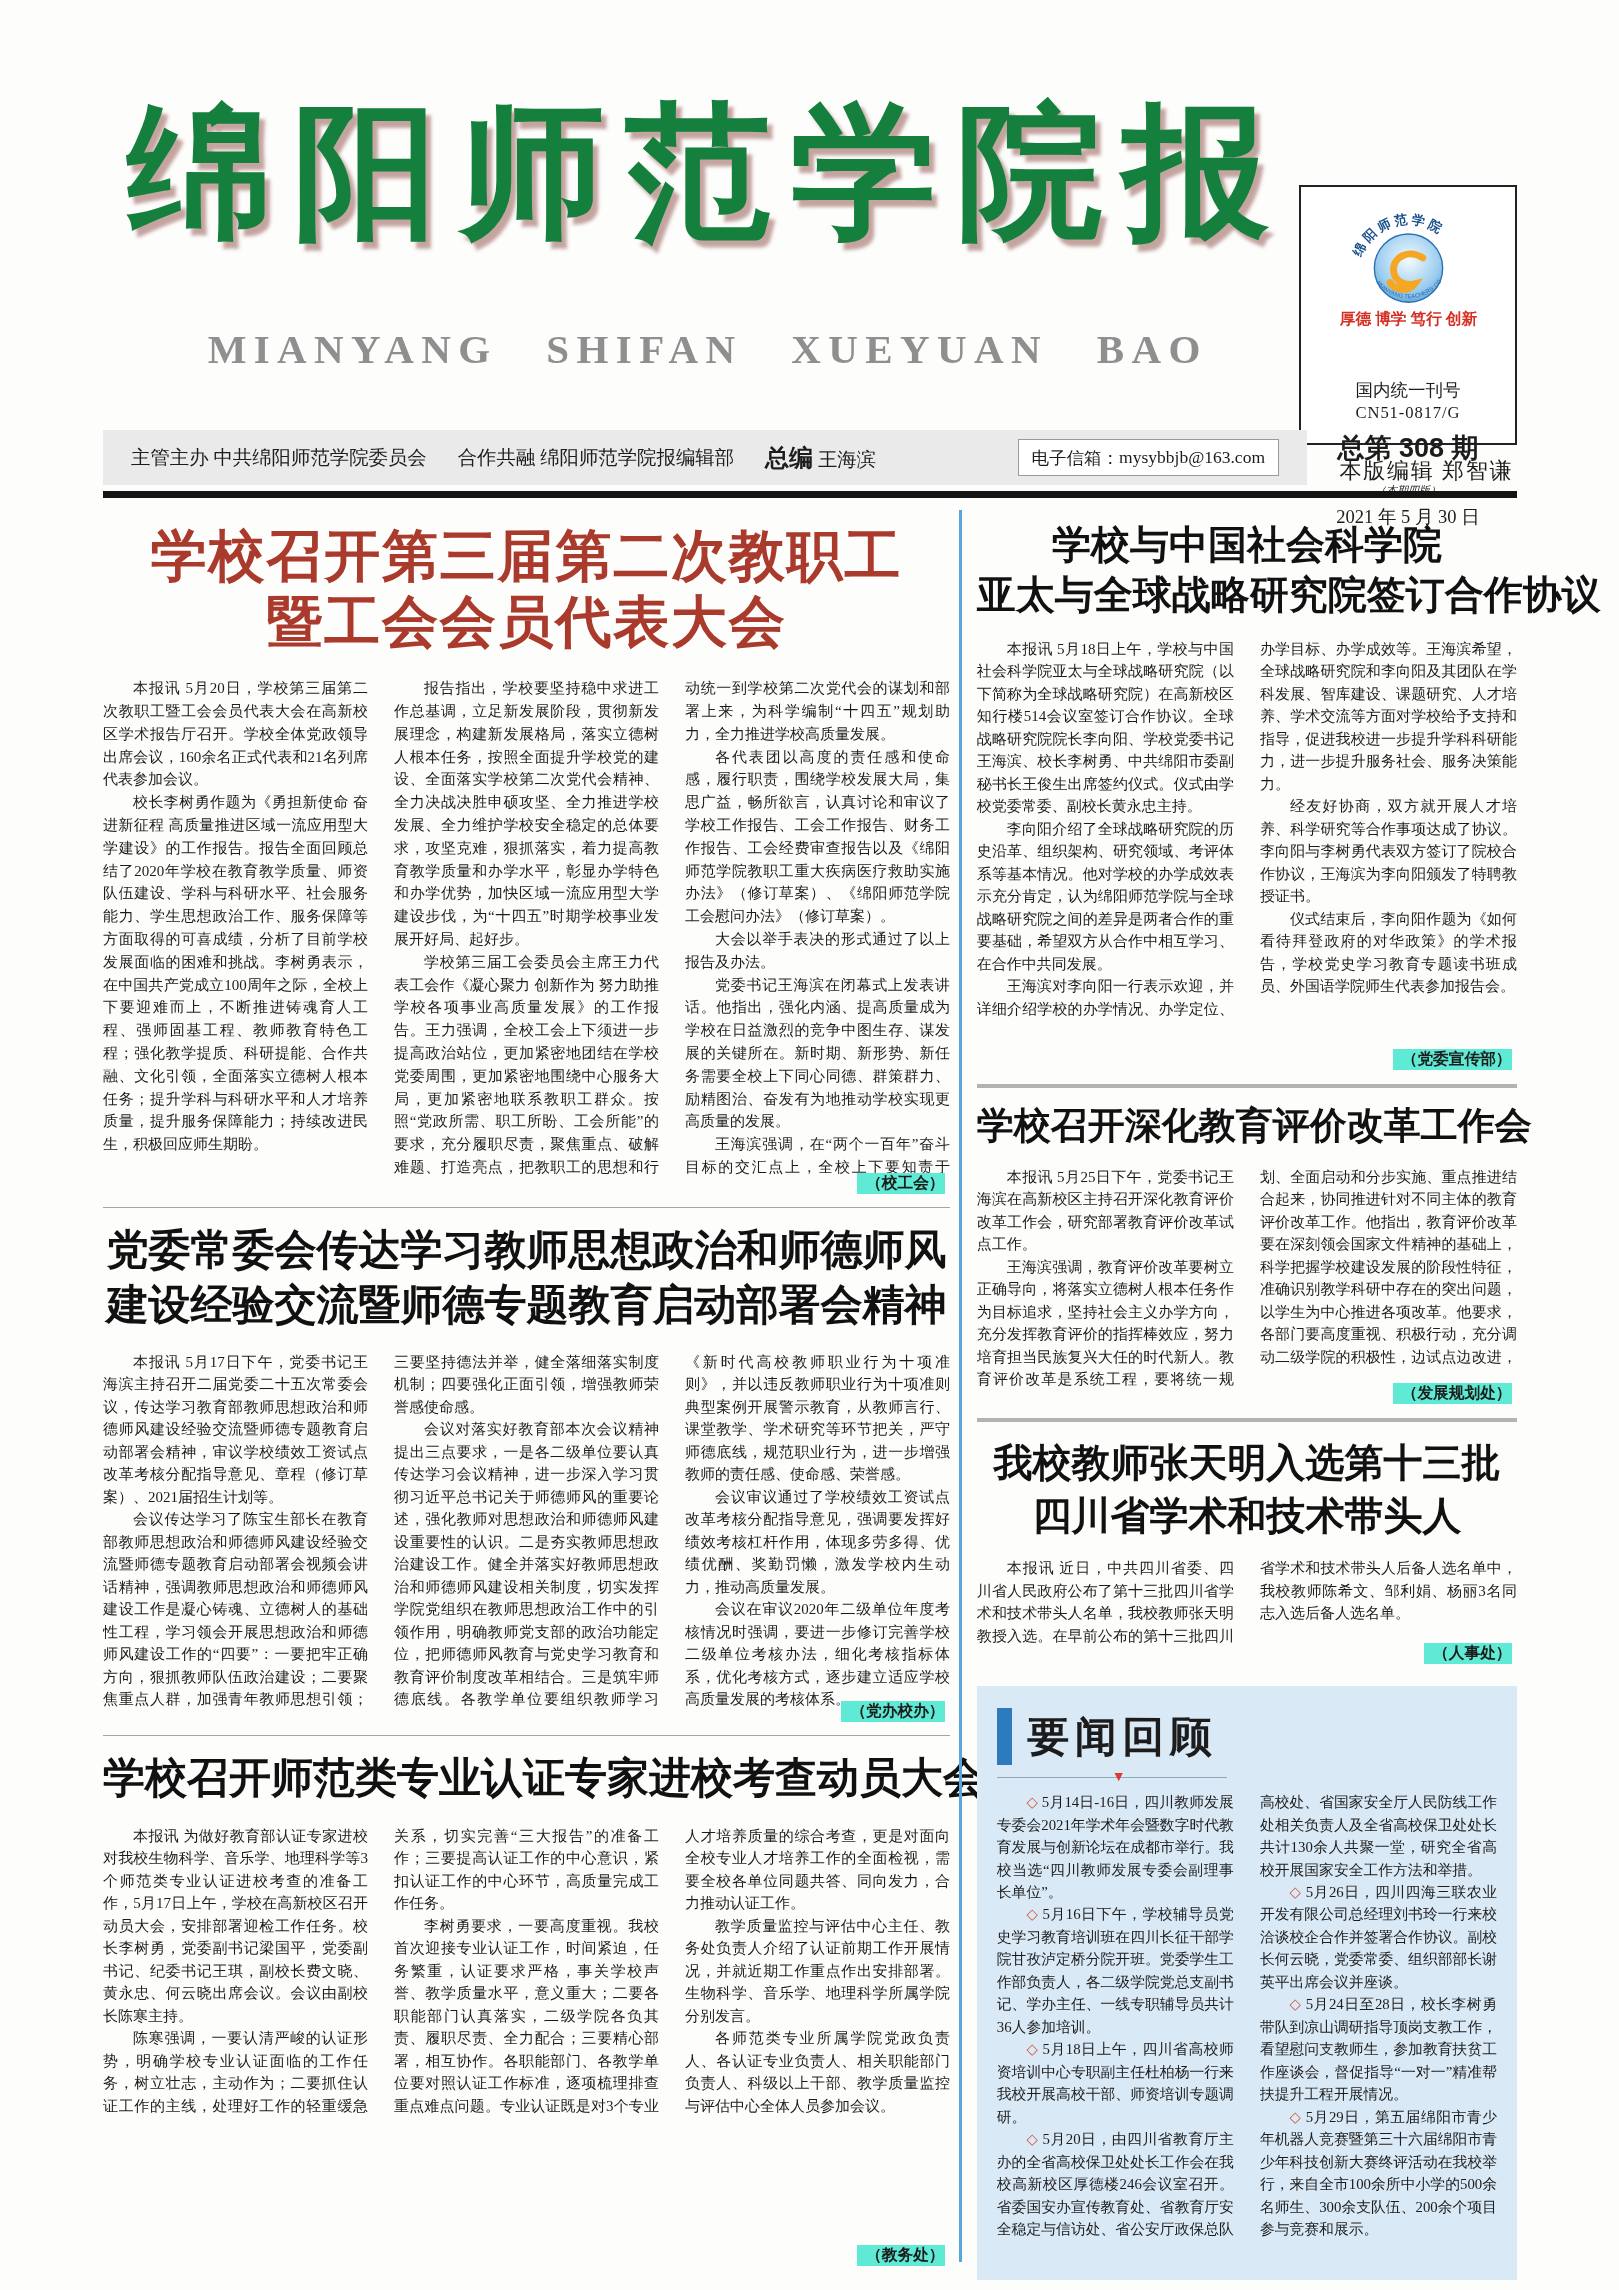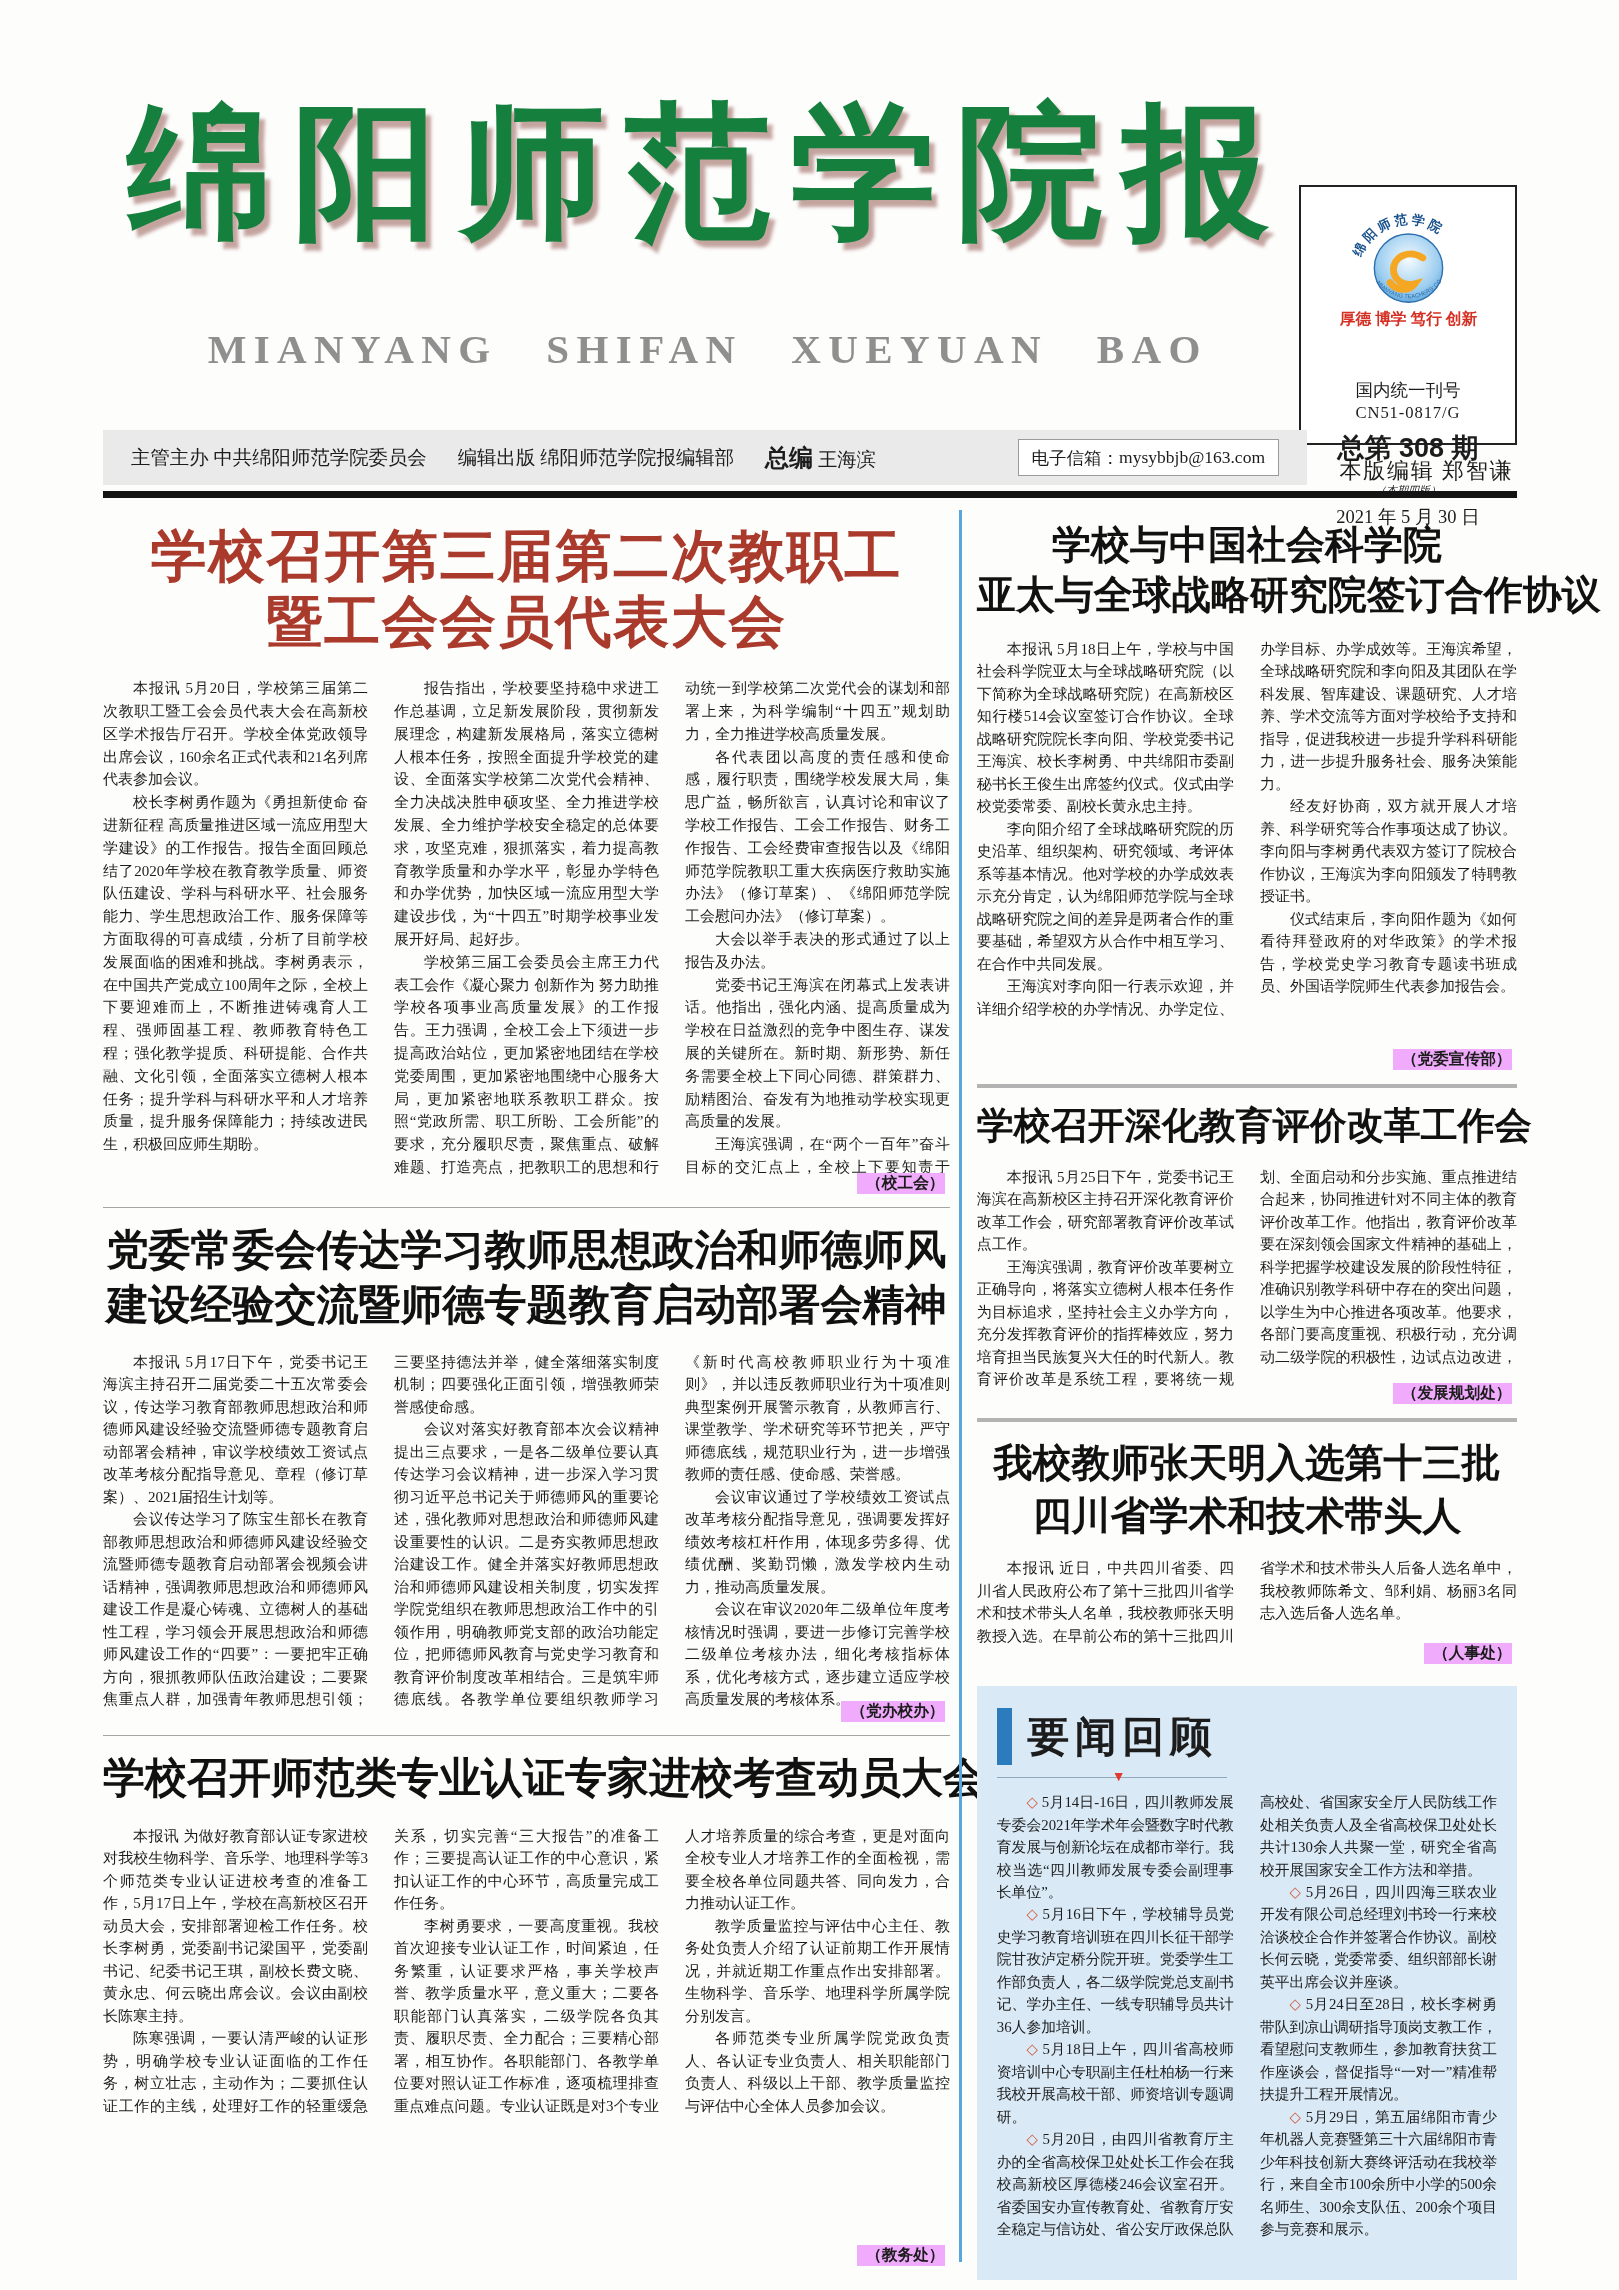--- a/index.html
+++ b/index.html
@@ -71,21 +71,21 @@
 
   .article-body { position:relative; overflow:hidden; }
   .article-flow { column-gap:26px; height:100%; }
   .cols3 { column-count:3; }
   .cols2 { column-count:2; }
   .article-flow p { text-indent:2em; text-align:justify; }
   .fs-a { font-size:15px; line-height:1.52; }
   .fs-b { font-size:15px; line-height:1.5; }
   .byline {
     position:absolute; right:5.5px; bottom:0; font-weight:bold;
-    background:#f0abfc; padding-left:9.2px; font-size:15.7px; text-indent:0 !important;
+    background:#5eead4; padding-left:9.2px; font-size:15.7px; text-indent:0 !important;
     font-family:"Liberation Sans","DejaVu Sans",sans-serif;
   }
   .sep-left { border:none; border-top:0.9px solid #a5a5a5; margin:13px 0; }
   .rule-gray { height:3.7px; background:#b3b3b3; margin:14.8px 0; }
 
   
   .h-a { height:517px; }
   .h-b { height:371px; }
   .h-c { height:441px; }
   .h-d { height:432px; }
@@ -139,21 +139,21 @@
       <div class="pub-ed">（本期四版）</div>
       <div class="pub-date">2021 年 5 月 30 日</div>
     </div>
 
     <div class="info-bar">
       <span>
         <span class="info-label">主管主办</span>
         <span class="info-value">中共绵阳师范学院委员会</span>
       </span>
       <span>
-        <span class="info-label">编辑出版</span>
+        <span class="info-label">合作共融</span>
         <span class="info-value">绵阳师范学院报编辑部</span>
       </span>
       <span>
         <span class="info-label-big">总编</span>
         <span class="info-value">王海滨</span>
       </span>
       <span class="email-box">
         <span>电子信箱：</span>
         <span>mysybbjb@163.com</span>
       </span>

